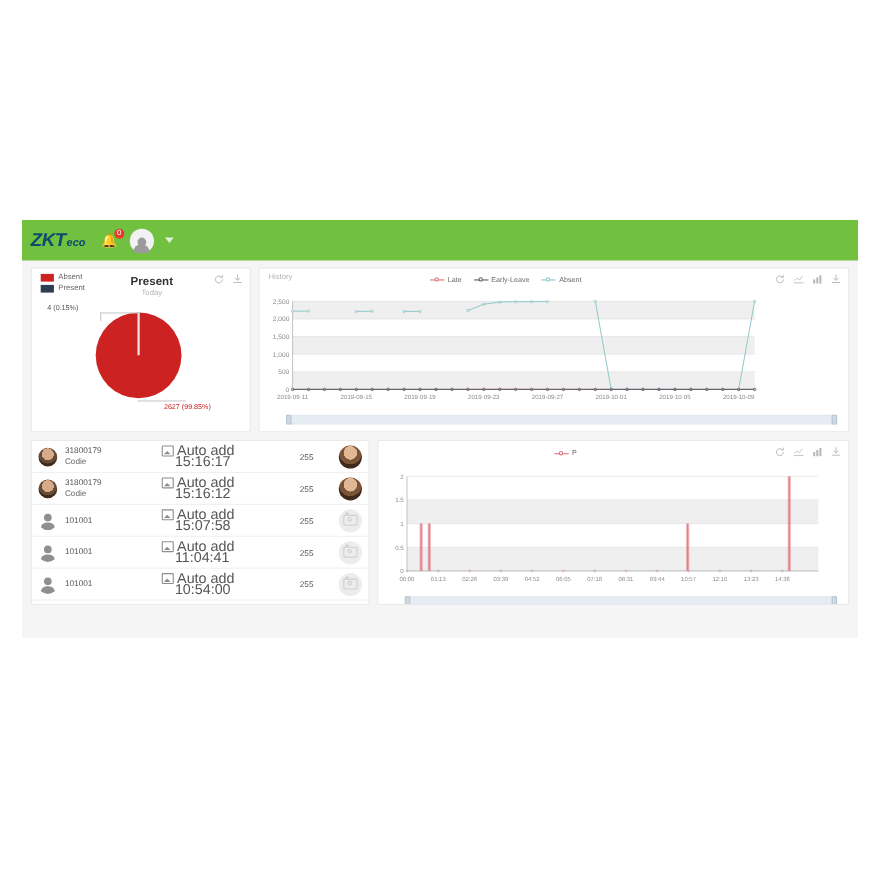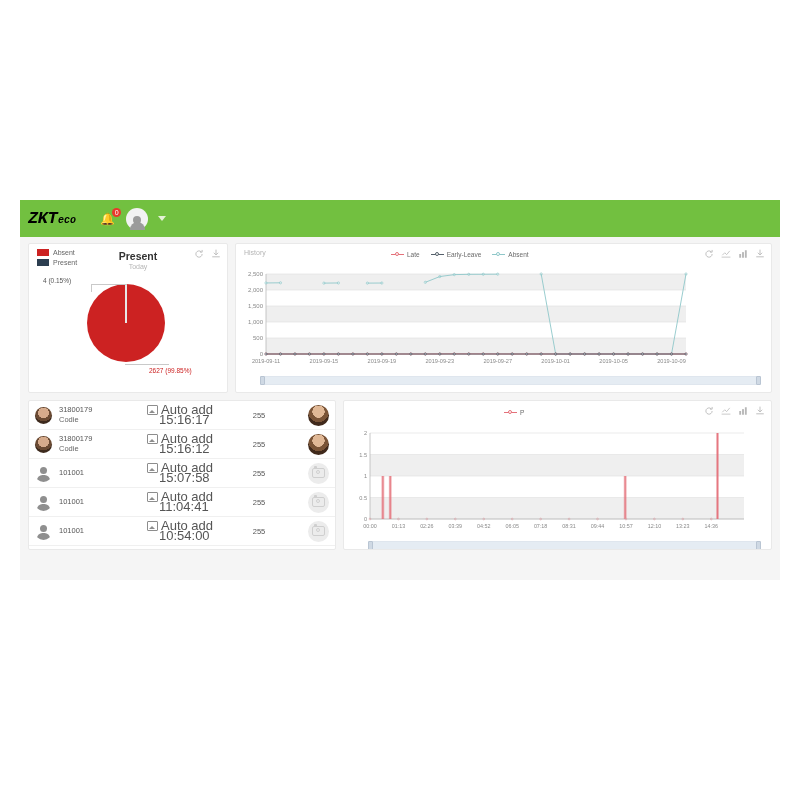--- a/index.html
+++ b/index.html
@@ -26,27 +26,26 @@
     background: #72c040;
     display: flex;
     align-items: center;
     padding: 0 6px 0 8px;
     box-sizing: border-box;
   }
   .logo {
     font-weight: bold;
     font-size: 17px;
     letter-spacing: -0.5px;
-    color: #000000;
+    color: #0c4a6e;
     font-style: italic;
     display: flex;
     align-items: baseline;
-    margin-right: 24px;
+    margin-right: 14px;
     user-select: none;
-    font-family: Liberation Mono, monospace;
   }
   .logo .eco {
     font-size: 10px;
     letter-spacing: 0px;
     margin-left: 1px;
   }
   .nav-items {
     display: flex;
     align-items: center;
     flex: 1;
@@ -349,21 +348,21 @@
     content: "";
     position: absolute; left: 1px; bottom: 1px;
     width: 0; height: 0;
     border-left: 3px solid transparent;
     border-right: 3px solid transparent;
     border-bottom: 3px solid #8d8d8d;
   }
   .lcol-ev .tm { padding-left: 12px; }
   .lcol-num {
     width: 52px;
-    text-align: center;
+    text-align: right;
     font-size: 7.5px;
     color: #555;
   }
   .lcol-thumb {
     margin-left: auto;
     width: 21px; height: 21px;
     border-radius: 50%;
     overflow: hidden;
     position: relative;
     background: #eeeeee;

